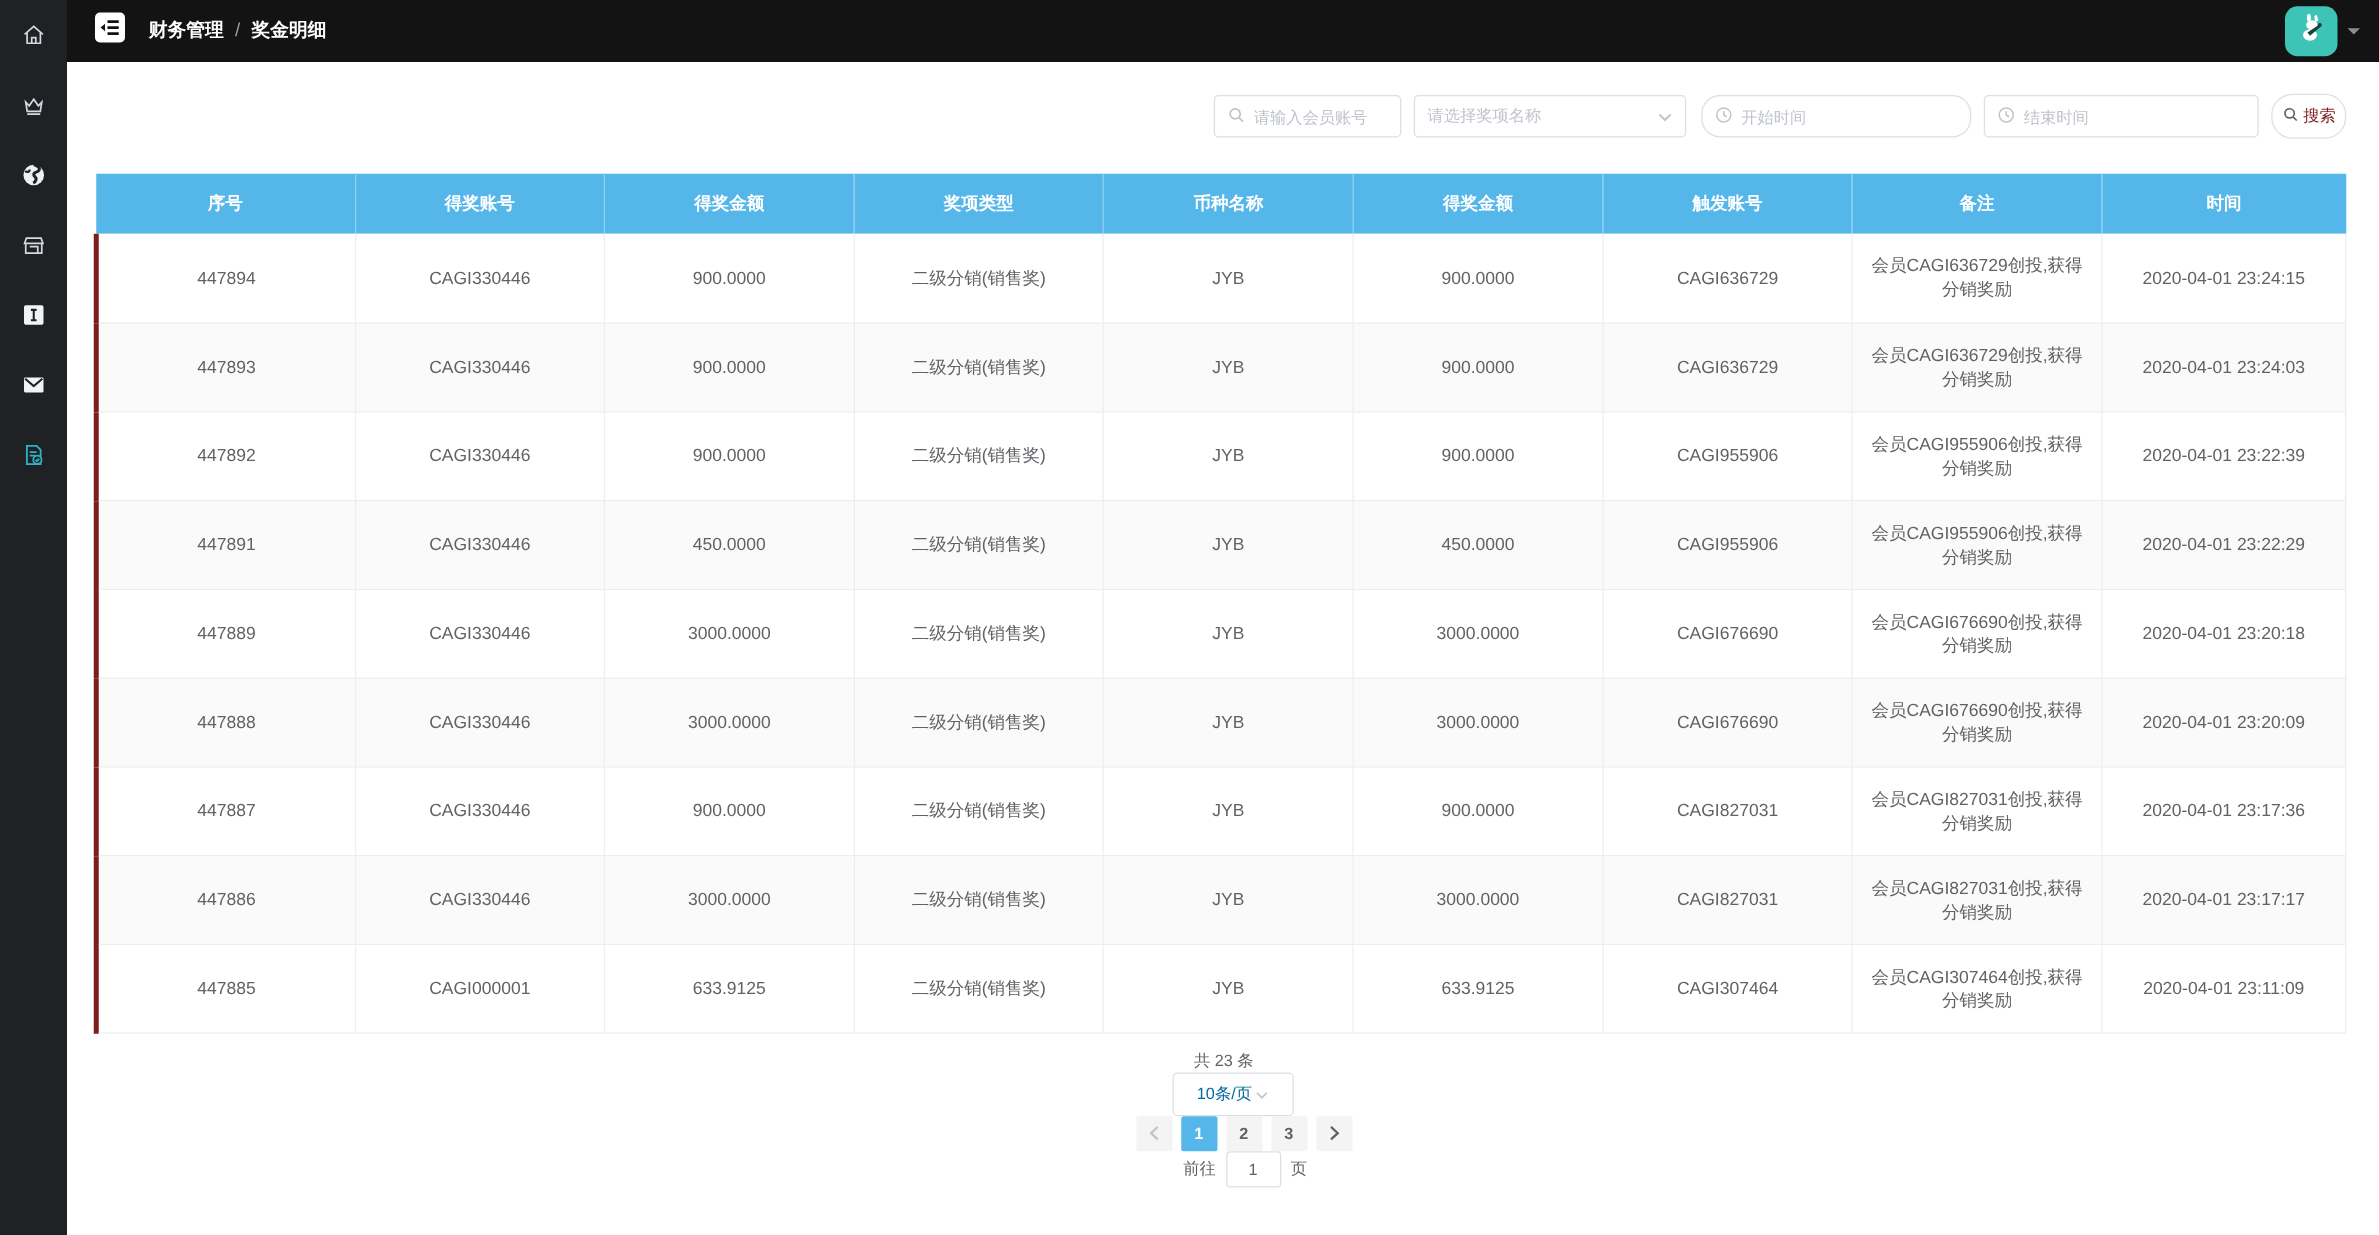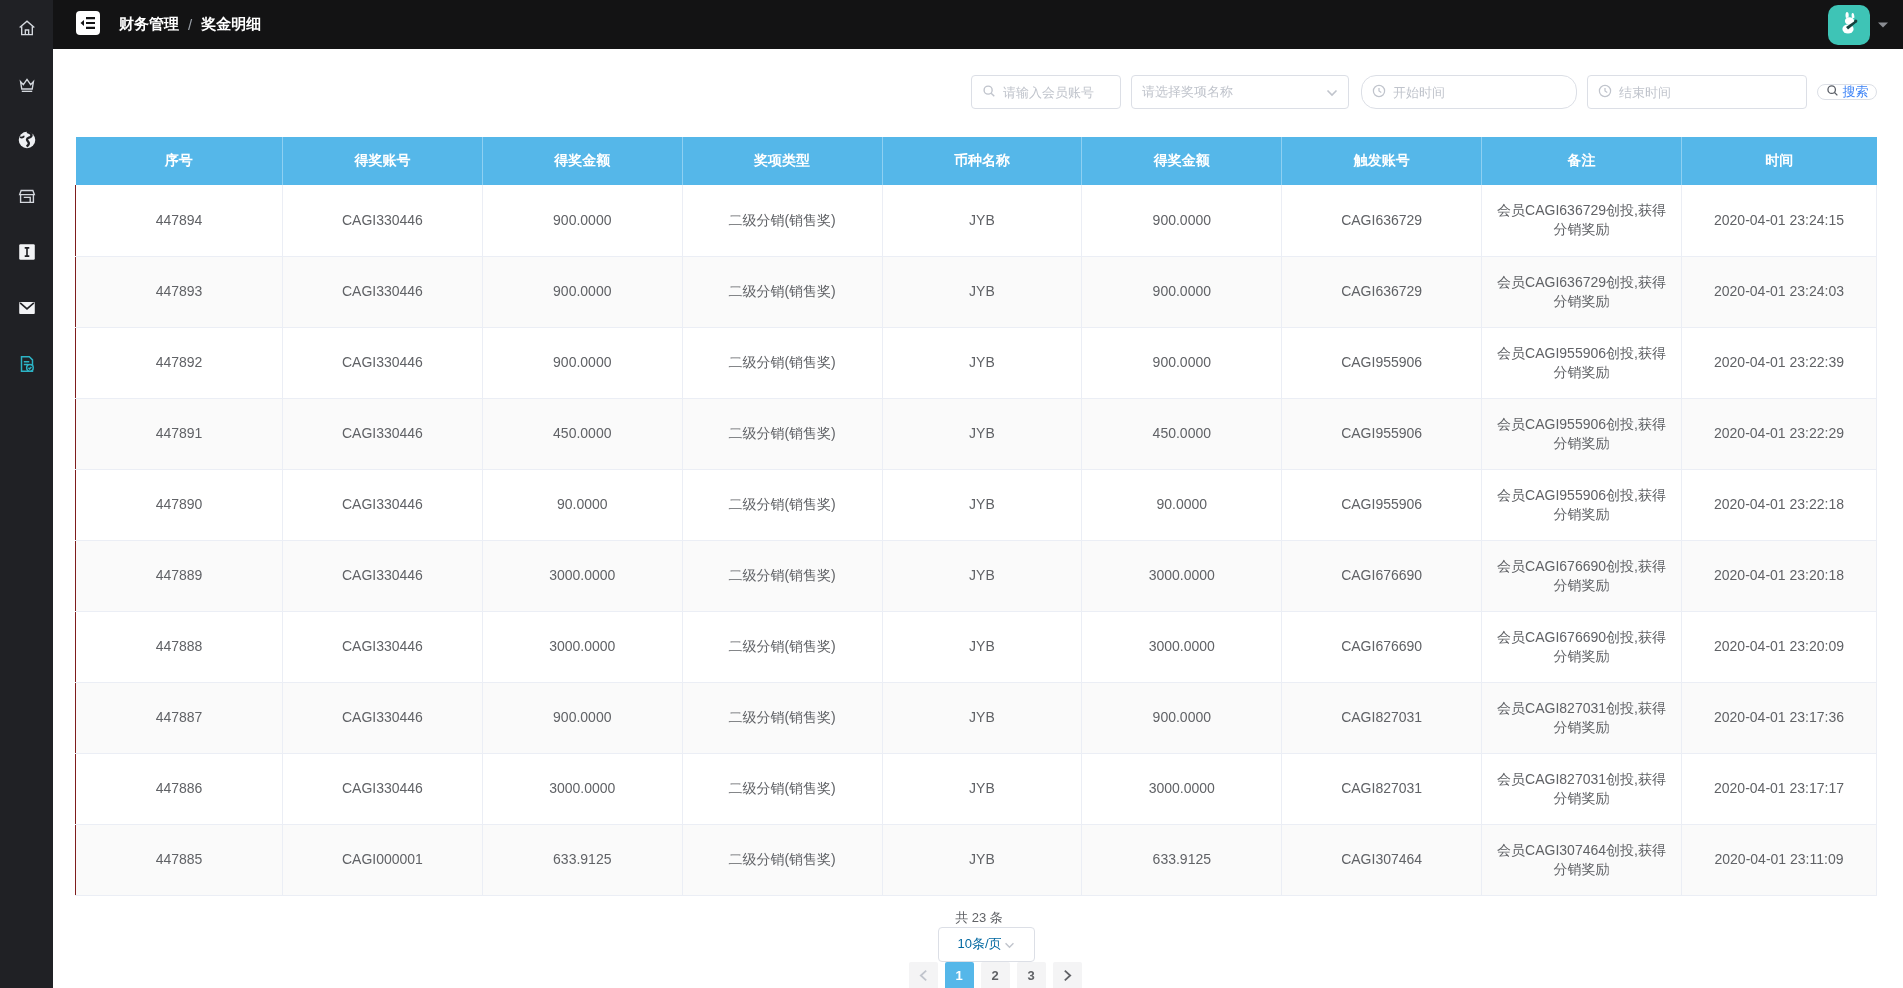--- a/index.html
+++ b/index.html
@@ -36,36 +36,36 @@
              display:flex; align-items:center; padding:0 10px; gap:7px;
              background:#fff; color:#c0c4cc; font-size:13px; }
   .f-input input { border:none; outline:none; flex:1; font-size:13px; color:#606266;
                    font-family:inherit; background:transparent; min-width:0; }
   .f-input input::placeholder { color:#c0c4cc; }
   .w-member { width:150px; }
   .w-select { width:218px; margin-right:2px;justify-content:flex-end; }
   .w-date1  { width:216px;border-radius:15px; }
   .w-date2  { width:220px; }
   .f-select-text { flex:1; font-size:13px; color:#c0c4cc; }
-  .search-btn { height:16px; width:60px; border:1px solid #dcdfe6; border-radius:17px;
+  .search-btn { height:36px; width:60px; border:1px solid #dcdfe6; border-radius:17px;
                 background:#fff; display:flex; align-items:center; justify-content:center;
-                gap:4px; font-size:13px; color:#3b82f6; cursor:pointer; }
+                gap:4px; font-size:13px; color:#7f1d1d; cursor:pointer; }
 
   
   .bonus-table { margin-top:28px; width:1802px; border-collapse:collapse;
                  table-layout:fixed; }
   .bonus-table col.c-first { width:207px; }
   .bonus-table col.c-last  { width:195px; }
   .bonus-table th { background:#55b7e9; color:#fff; font-size:14px; font-weight:bold;
                     height:48px; text-align:center; border-right:1px solid #8ed0f2; }
   .bonus-table th:last-child { border-right:none; }
   .bonus-table td { height:71px; text-align:center; font-size:14px; color:#606266;
                     border-bottom:1px solid #ebeef5; border-right:1px solid #ebeef5;
                     padding:6px 14px; line-height:19px; background:#fff; }
-  .bonus-table td:first-child { border-left:1px solid #7f1d1d; }
+  .bonus-table td:first-child { border-left:4px solid #7f1d1d; }
   .bonus-table tr:nth-child(even) td { background:#fafafa; }
 
   
   .pagination { margin-top:13px; margin-left:20px; display:flex; align-items:center;
                 font-size:13px; color:#606266;flex-direction:column; }
   .pg-total { margin-right:14px; }
   .pg-size { width:97px; height:35px; border:1px solid #dcdfe6; border-radius:4px;
              display:flex; align-items:center; justify-content:center; gap:2px;
              color:#0369a1; cursor:pointer; background:#fff; }
   .pg-btns { display:flex; align-items:center; margin-left:18px; gap:7px; }
@@ -295,31 +295,20 @@
           <td>CAGI330446</td>
           <td>450.0000</td>
           <td>二级分销(销售奖)</td>
           <td>JYB</td>
           <td>450.0000</td>
           <td>CAGI955906</td>
           <td>会员CAGI955906创投,获得分销奖励</td>
           <td>2020-04-01 23:22:29</td>
         </tr>
         <tr>
-          <td>447890</td>
-          <td>CAGI330446</td>
-          <td>90.0000</td>
-          <td>二级分销(销售奖)</td>
-          <td>JYB</td>
-          <td>90.0000</td>
-          <td>CAGI955906</td>
-          <td>会员CAGI955906创投,获得分销奖励</td>
-          <td>2020-04-01 23:22:18</td>
-        </tr>
-        <tr>
           <td>447889</td>
           <td>CAGI330446</td>
           <td>3000.0000</td>
           <td>二级分销(销售奖)</td>
           <td>JYB</td>
           <td>3000.0000</td>
           <td>CAGI676690</td>
           <td>会员CAGI676690创投,获得分销奖励</td>
           <td>2020-04-01 23:20:18</td>
         </tr>

